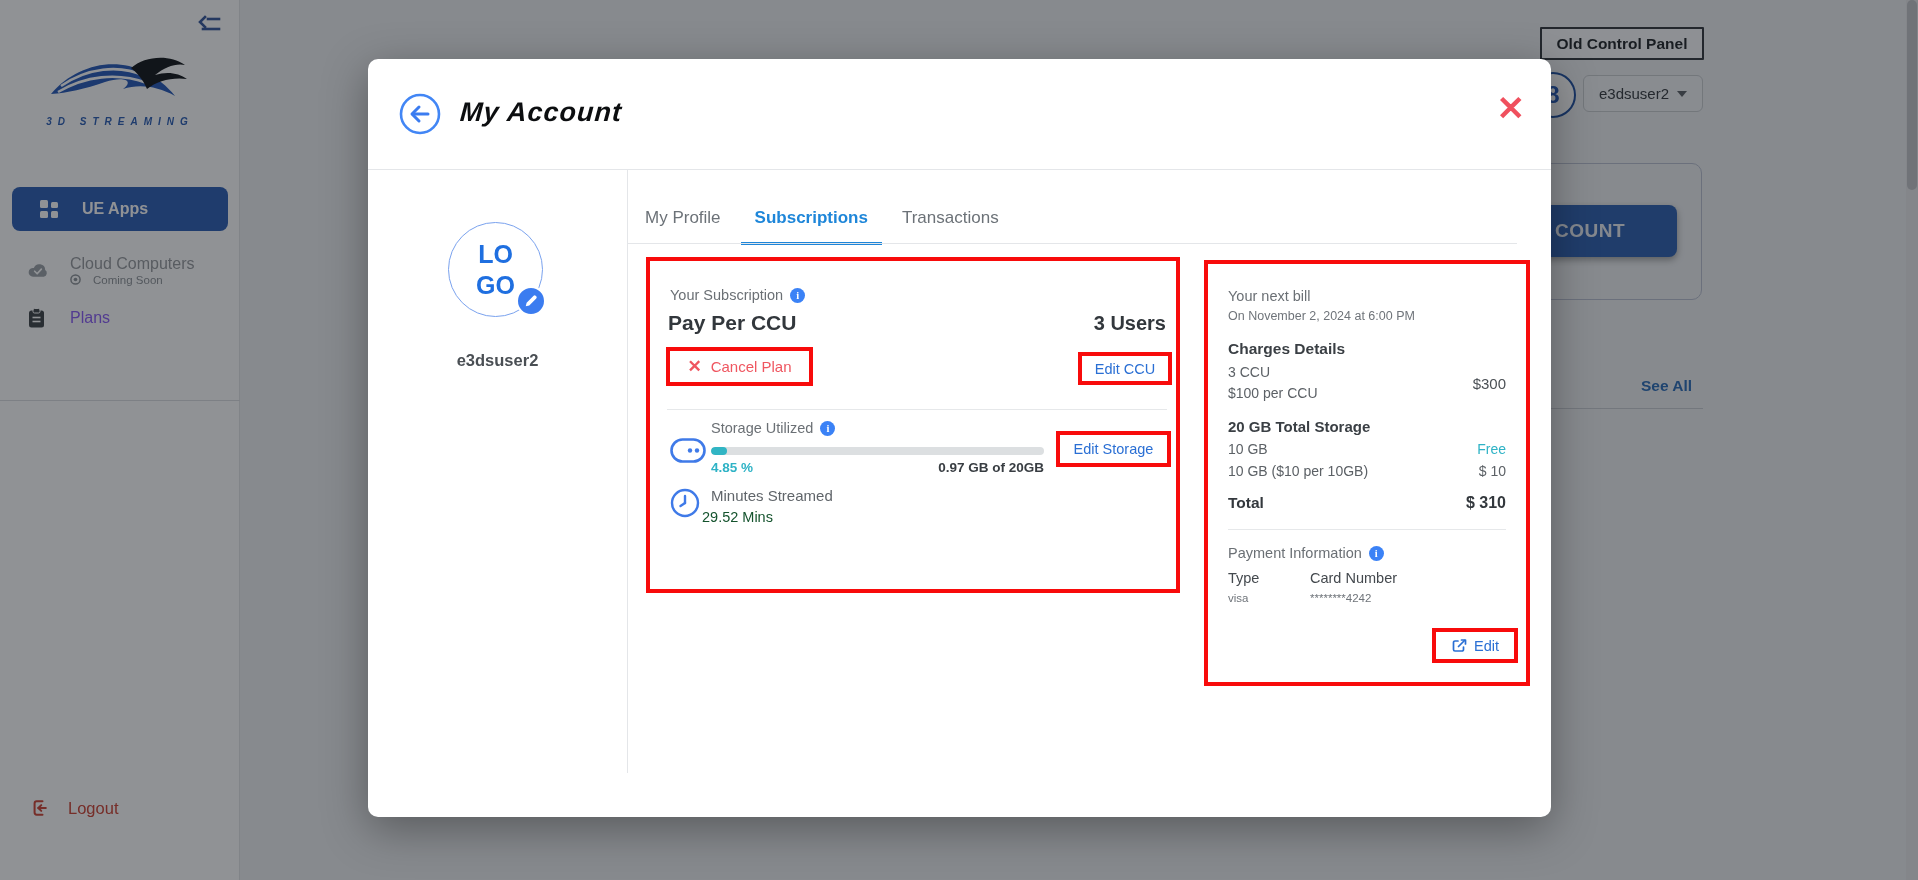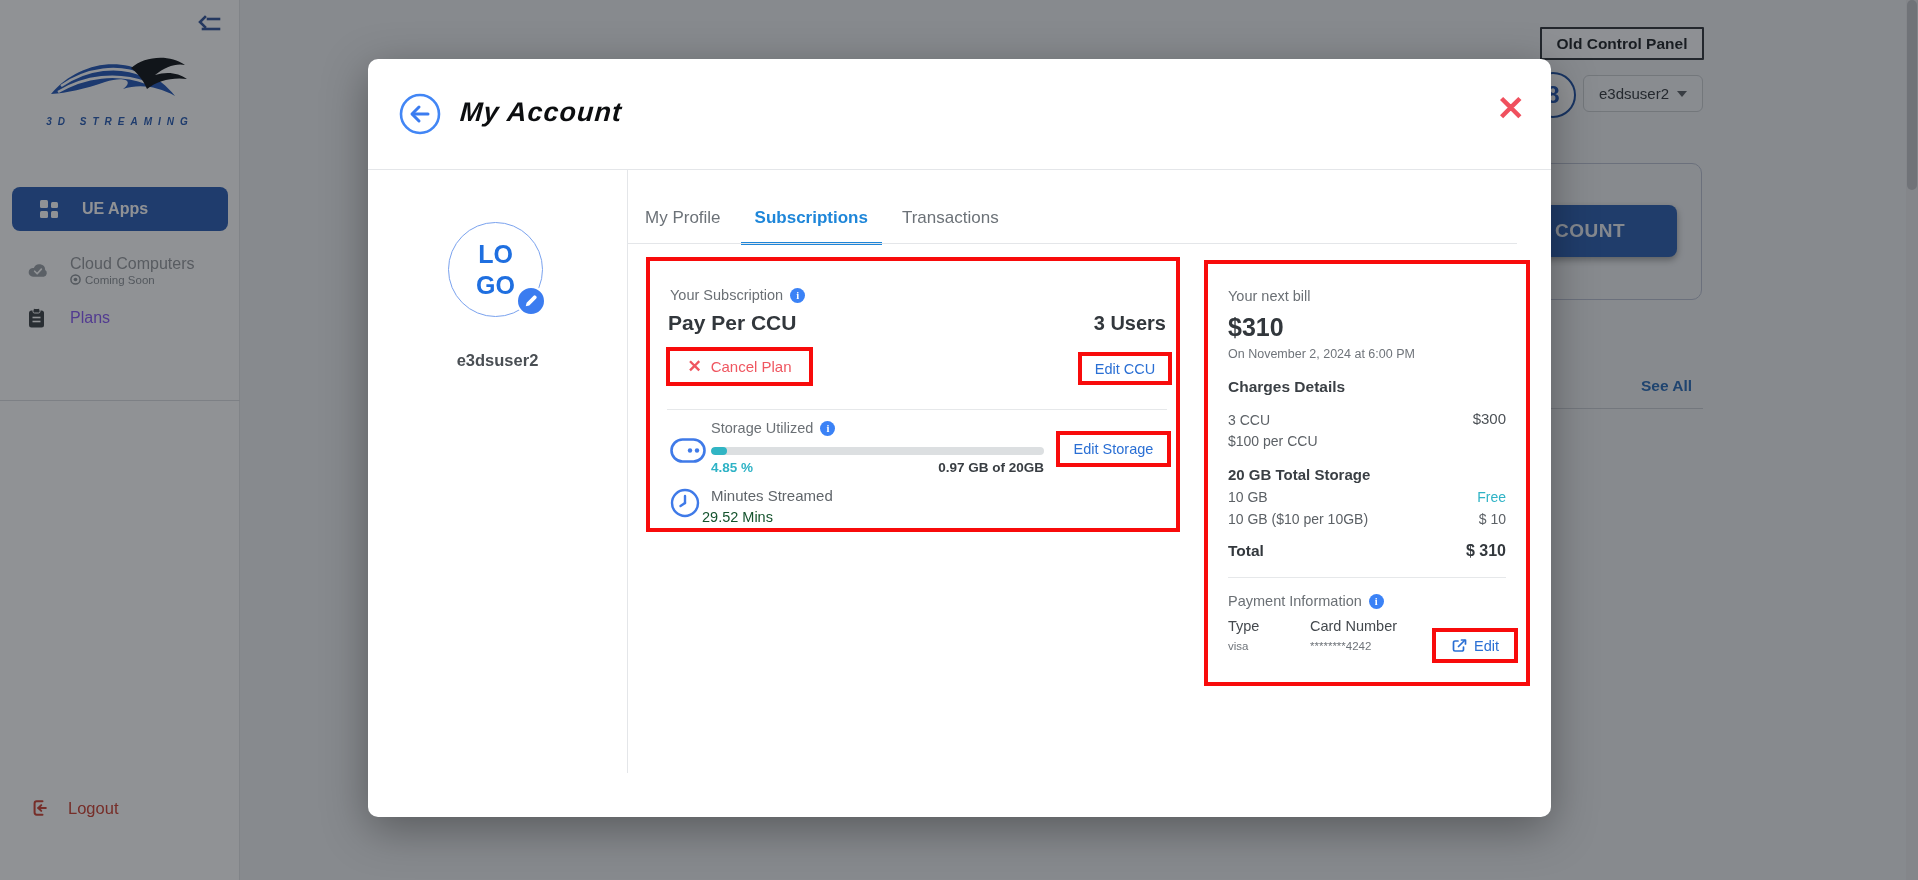--- a/index.html
+++ b/index.html
@@ -16,21 +16,21 @@
                 color:#15181c; margin-top:-6px; }
   .logo-tag { font-size:10px; font-weight:700; font-style:italic; letter-spacing:6px;
               color:#2a5db4; margin-top:2px; }
   .nav-item { position:absolute; left:0; width:240px; height:44px; display:flex;
               align-items:center; cursor:pointer; }
   .nav-icon { width:20px; margin-left:28px; margin-right:22px; display:flex; align-items:center; }
   .nav-label { font-size:16px; color:#8b5cf6; }
   .nav-active { left:12px; width:216px; background:#2a5db4; border-radius:8px; }
   .nav-active .nav-label { color:#fff; font-weight:700; }
   .nav-muted .nav-label { color:#96999d; }
-  .badge-soon { font-size:11.5px; color:#8d9297; display:flex; align-items:center; gap:4px; margin-top:1px; }
+  .badge-soon { font-size:11.5px; color:#8d9297; display:flex; align-items:center; gap:12px; margin-top:1px; }
   .sidebar-divider { position:absolute; left:0; top:400px; width:240px; height:1px; background:#dcdee1; }
   .logout { position:absolute; left:8px; top:790px; width:240px; height:36px; display:flex;
             align-items:center; cursor:pointer; }
   .logout .nav-label { color:#ce4233; font-weight:500; font-size:16.5px; }
 
   .topbar-btn { position:absolute; left:1540px; top:27px; width:164px; height:33px;
                 background:#fbfcfd; border:2px solid #32363b; border-radius:1px;
                 font-size:15.5px; font-weight:700; color:#1f2327; display:flex;
                 align-items:center; justify-content:center; cursor:pointer; }
   .brand-circle { position:absolute; left:1530px; top:72px; width:46px; height:46px;
@@ -86,21 +86,21 @@
   
   .tabs { position:absolute; left:263px; top:137px; display:flex; gap:6px; }
   .tab { padding:12px 14px 14px; font-size:17px; color:#6c7278; cursor:pointer; }
   .tab.active { color:#1e86d9; font-weight:600; border-bottom:3px solid #1e86d9;text-align:center; }
   .tabs-divider { position:absolute; left:259px; top:184px; width:890px; height:1px; background:#e4e6e9; }
 
   
   .hl { border:4px solid #f80b0b; }
 
   
-  .sub-card { position:absolute; left:278px; top:198px; width:534px; height:275px; background:#fff; }
+  .sub-card { position:absolute; left:278px; top:198px; width:534px; height:336px; background:#fff; }
   .sec-label { font-size:14.5px; color:#6b7075; display:flex; align-items:center; gap:7px; }
   .info-icon { width:15px; height:15px; border-radius:50%; background:#3b82f6; color:#fff;
                font-size:10.5px; font-weight:700; display:inline-flex; align-items:center;
                justify-content:center; font-family:"Liberation Serif", serif; cursor:pointer; }
   .sub-label-row { position:absolute; left:20px; top:26px; }
   .plan-row { position:absolute; left:18px; top:50px; width:498px; display:flex;
               justify-content:space-between; align-items:baseline; }
   .plan-name { font-size:21px; font-weight:700; color:#32373c; }
   .plan-users { font-size:20px; font-weight:700; color:#32373c; }
   .cancel-hl { position:absolute; left:16px; top:86px; width:147px; height:39px;
@@ -125,21 +125,21 @@
   .clock-icon { position:absolute; left:20px; top:227px; }
   .mins-label { position:absolute; left:61px; top:226px; font-size:15px; color:#60656a; }
   .mins-value { position:absolute; left:52px; top:248px; font-size:14.5px; color:#14532d; }
 
   
   .bill-card { position:absolute; left:836px; top:201px; width:326px; height:426px;
                background:#fff; padding:24px 20px 0 20px; }
   .bill-amount { font-size:25px; font-weight:700; color:#32373c; margin-top:9px; }
   .bill-date { font-size:12.5px; color:#6f747a; margin-top:5px; }
   .charges-title { font-size:15.5px; font-weight:700; color:#3a3f44; margin-top:17px; }
-  .charge-group1 { display:flex; justify-content:space-between; margin-top:14px; }
+  .charge-group1 { display:flex; justify-content:space-between; align-items:center; margin-top:4px; }
   .charge-lines { font-size:14px; color:#5c6166; line-height:21px; }
   .charge-amt { font-size:15px; color:#4c5156; }
   .group2-title { font-size:15px; font-weight:700; color:#3a3f44; margin-top:14px; }
   .charge-item { display:flex; justify-content:space-between; font-size:14px;
                  color:#5c6166; margin-top:6px; }
   .free { color:#2fb3c6; }
   .total-row { display:flex; justify-content:space-between; margin-top:15px; }
   .total-label { font-size:15.5px; font-weight:700; color:#33383d; }
   .total-value { font-size:16px; font-weight:700; color:#33383d; }
   .bill-divider { margin-top:17px; height:1px; background:#e6e8ea; }
@@ -332,21 +332,20 @@
           <line x1="15" y1="15" x2="15" y2="8"></line>
           <line x1="15" y1="15" x2="10.5" y2="18"></line>
         </svg>
       </div>
       <div class="mins-label">Minutes Streamed</div>
       <div class="mins-value">29.52 Mins</div>
     </div>
 
     <div class="bill-card hl">
       <div class="sec-label">Your next bill</div>
-      <div class="bill-amount">$310</div>
       <div class="bill-date">On November 2, 2024 at 6:00 PM</div>
 
       <div class="charges-title">Charges Details</div>
 
       <div class="charge-group1">
         <div class="charge-lines">
           <div>3 CCU</div>
           <div>$100 per CCU</div>
         </div>
         <div class="charge-amt">$300</div>

